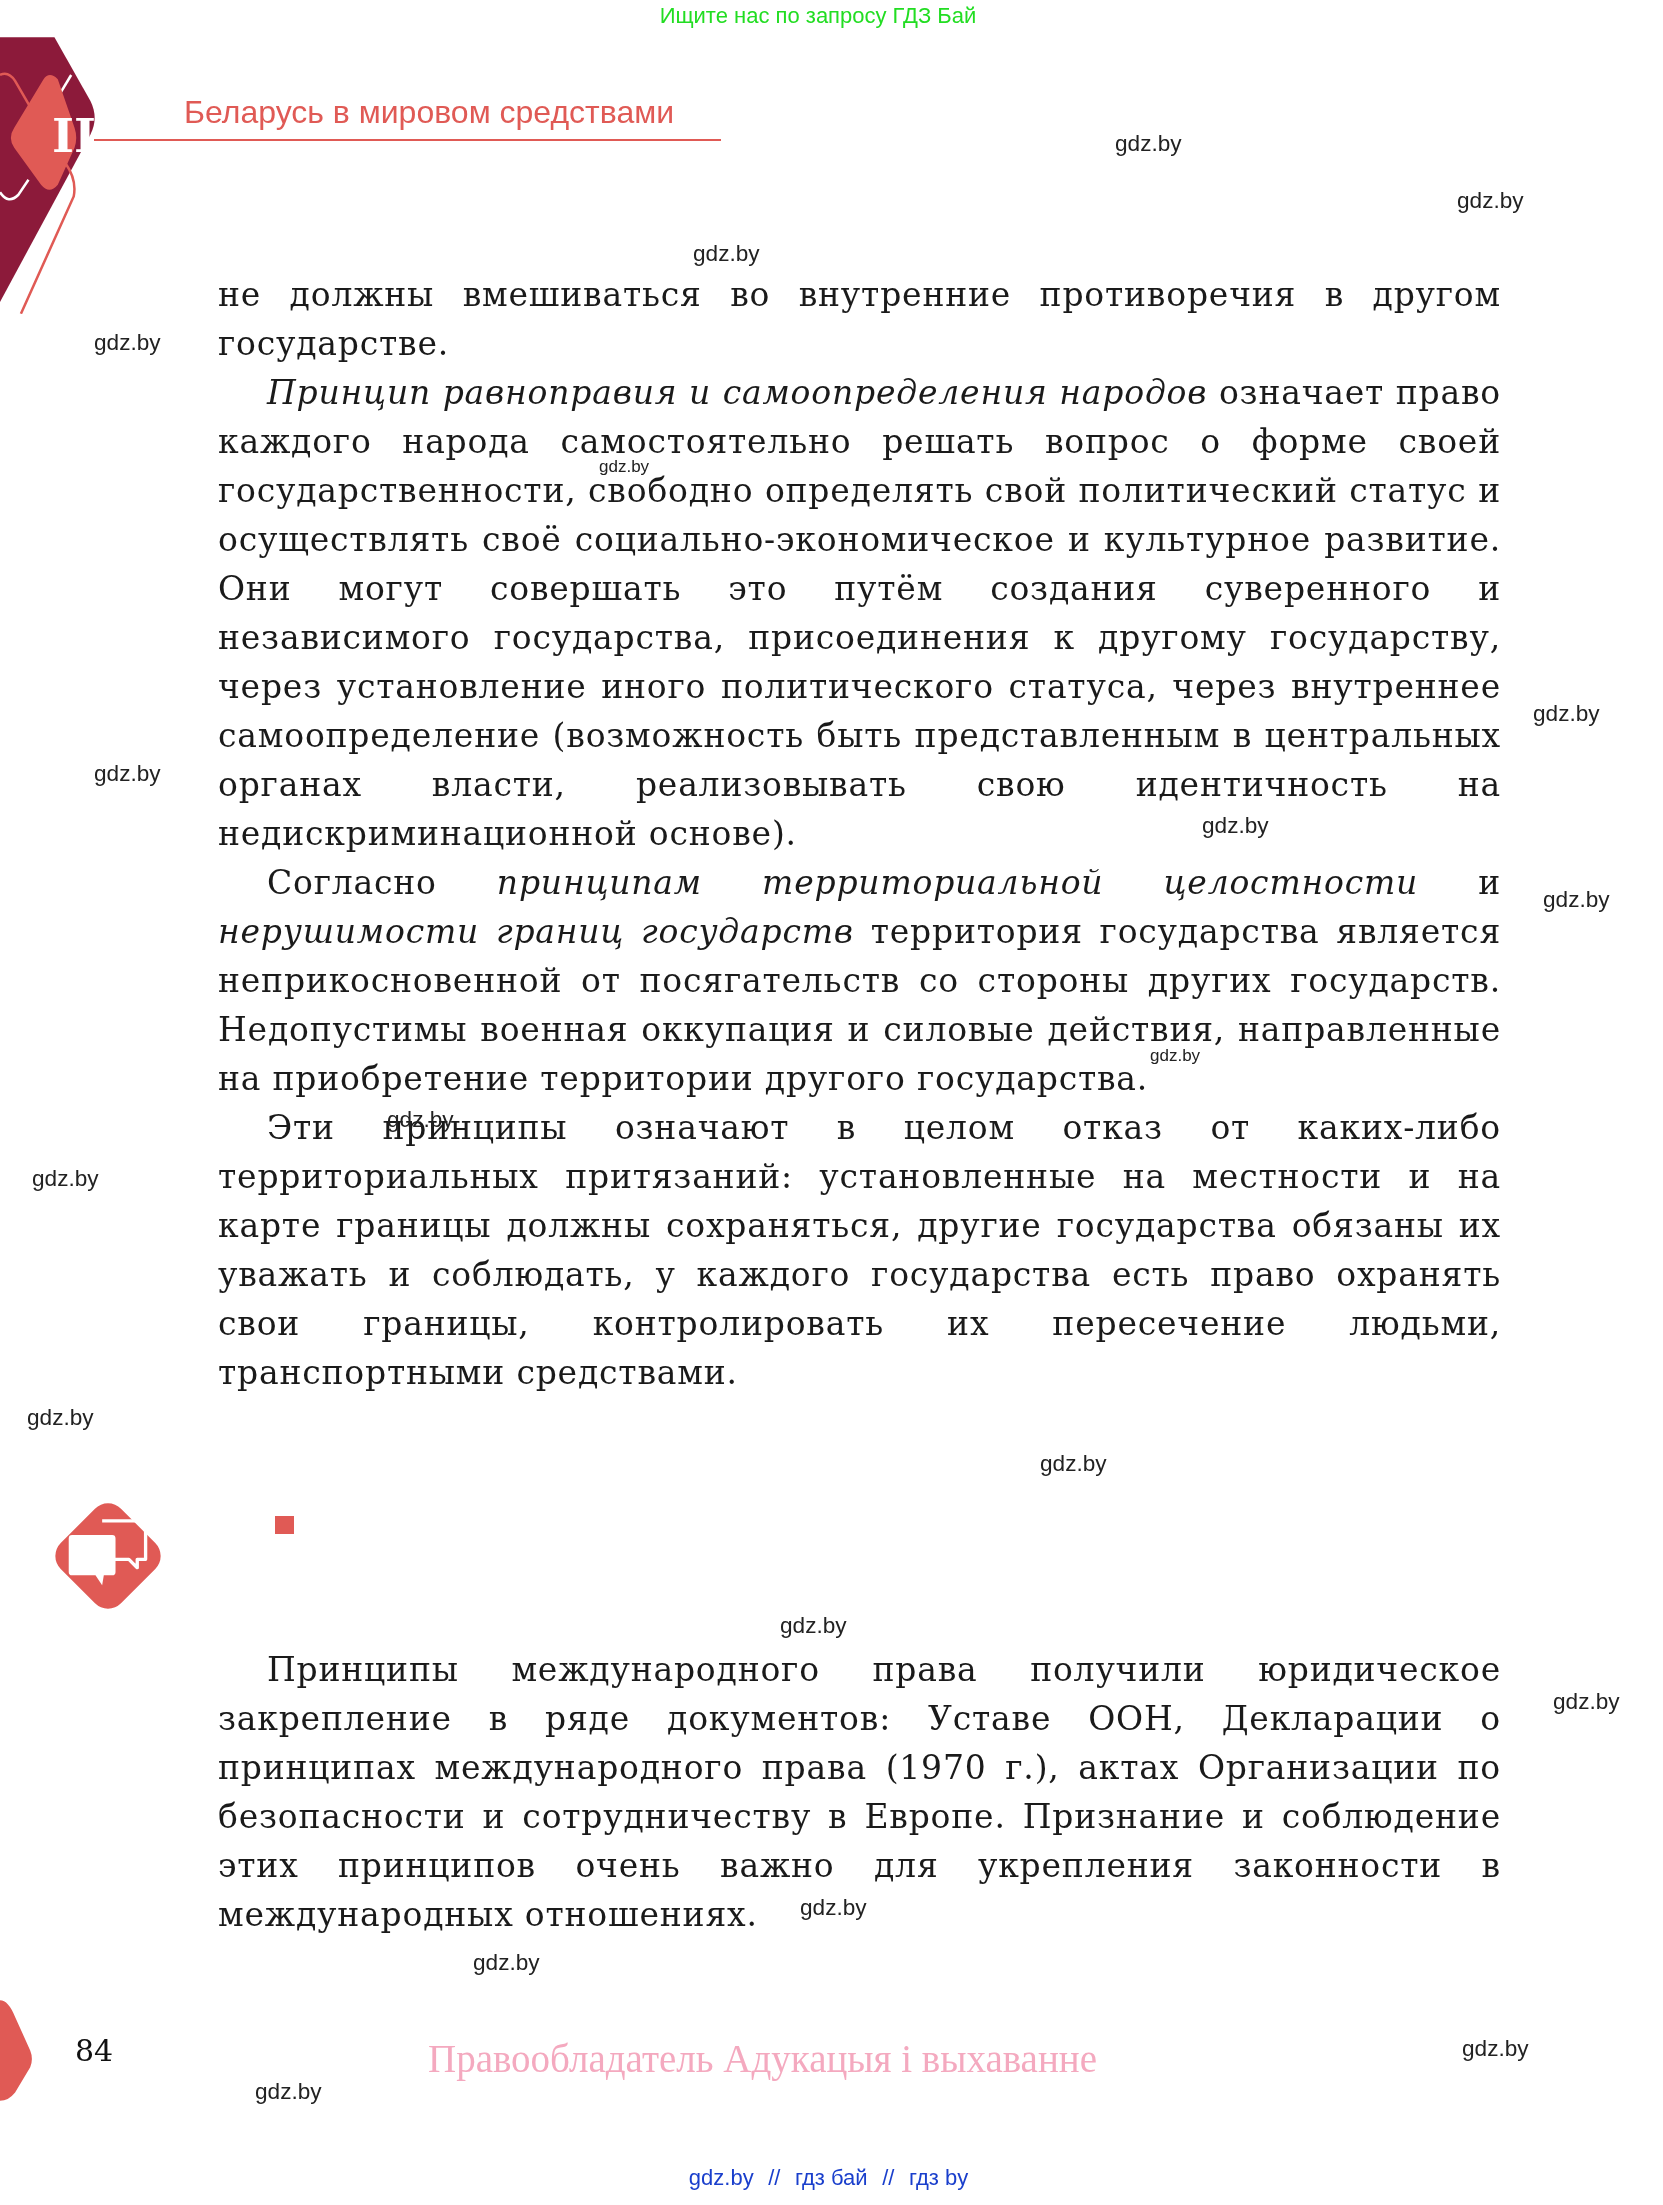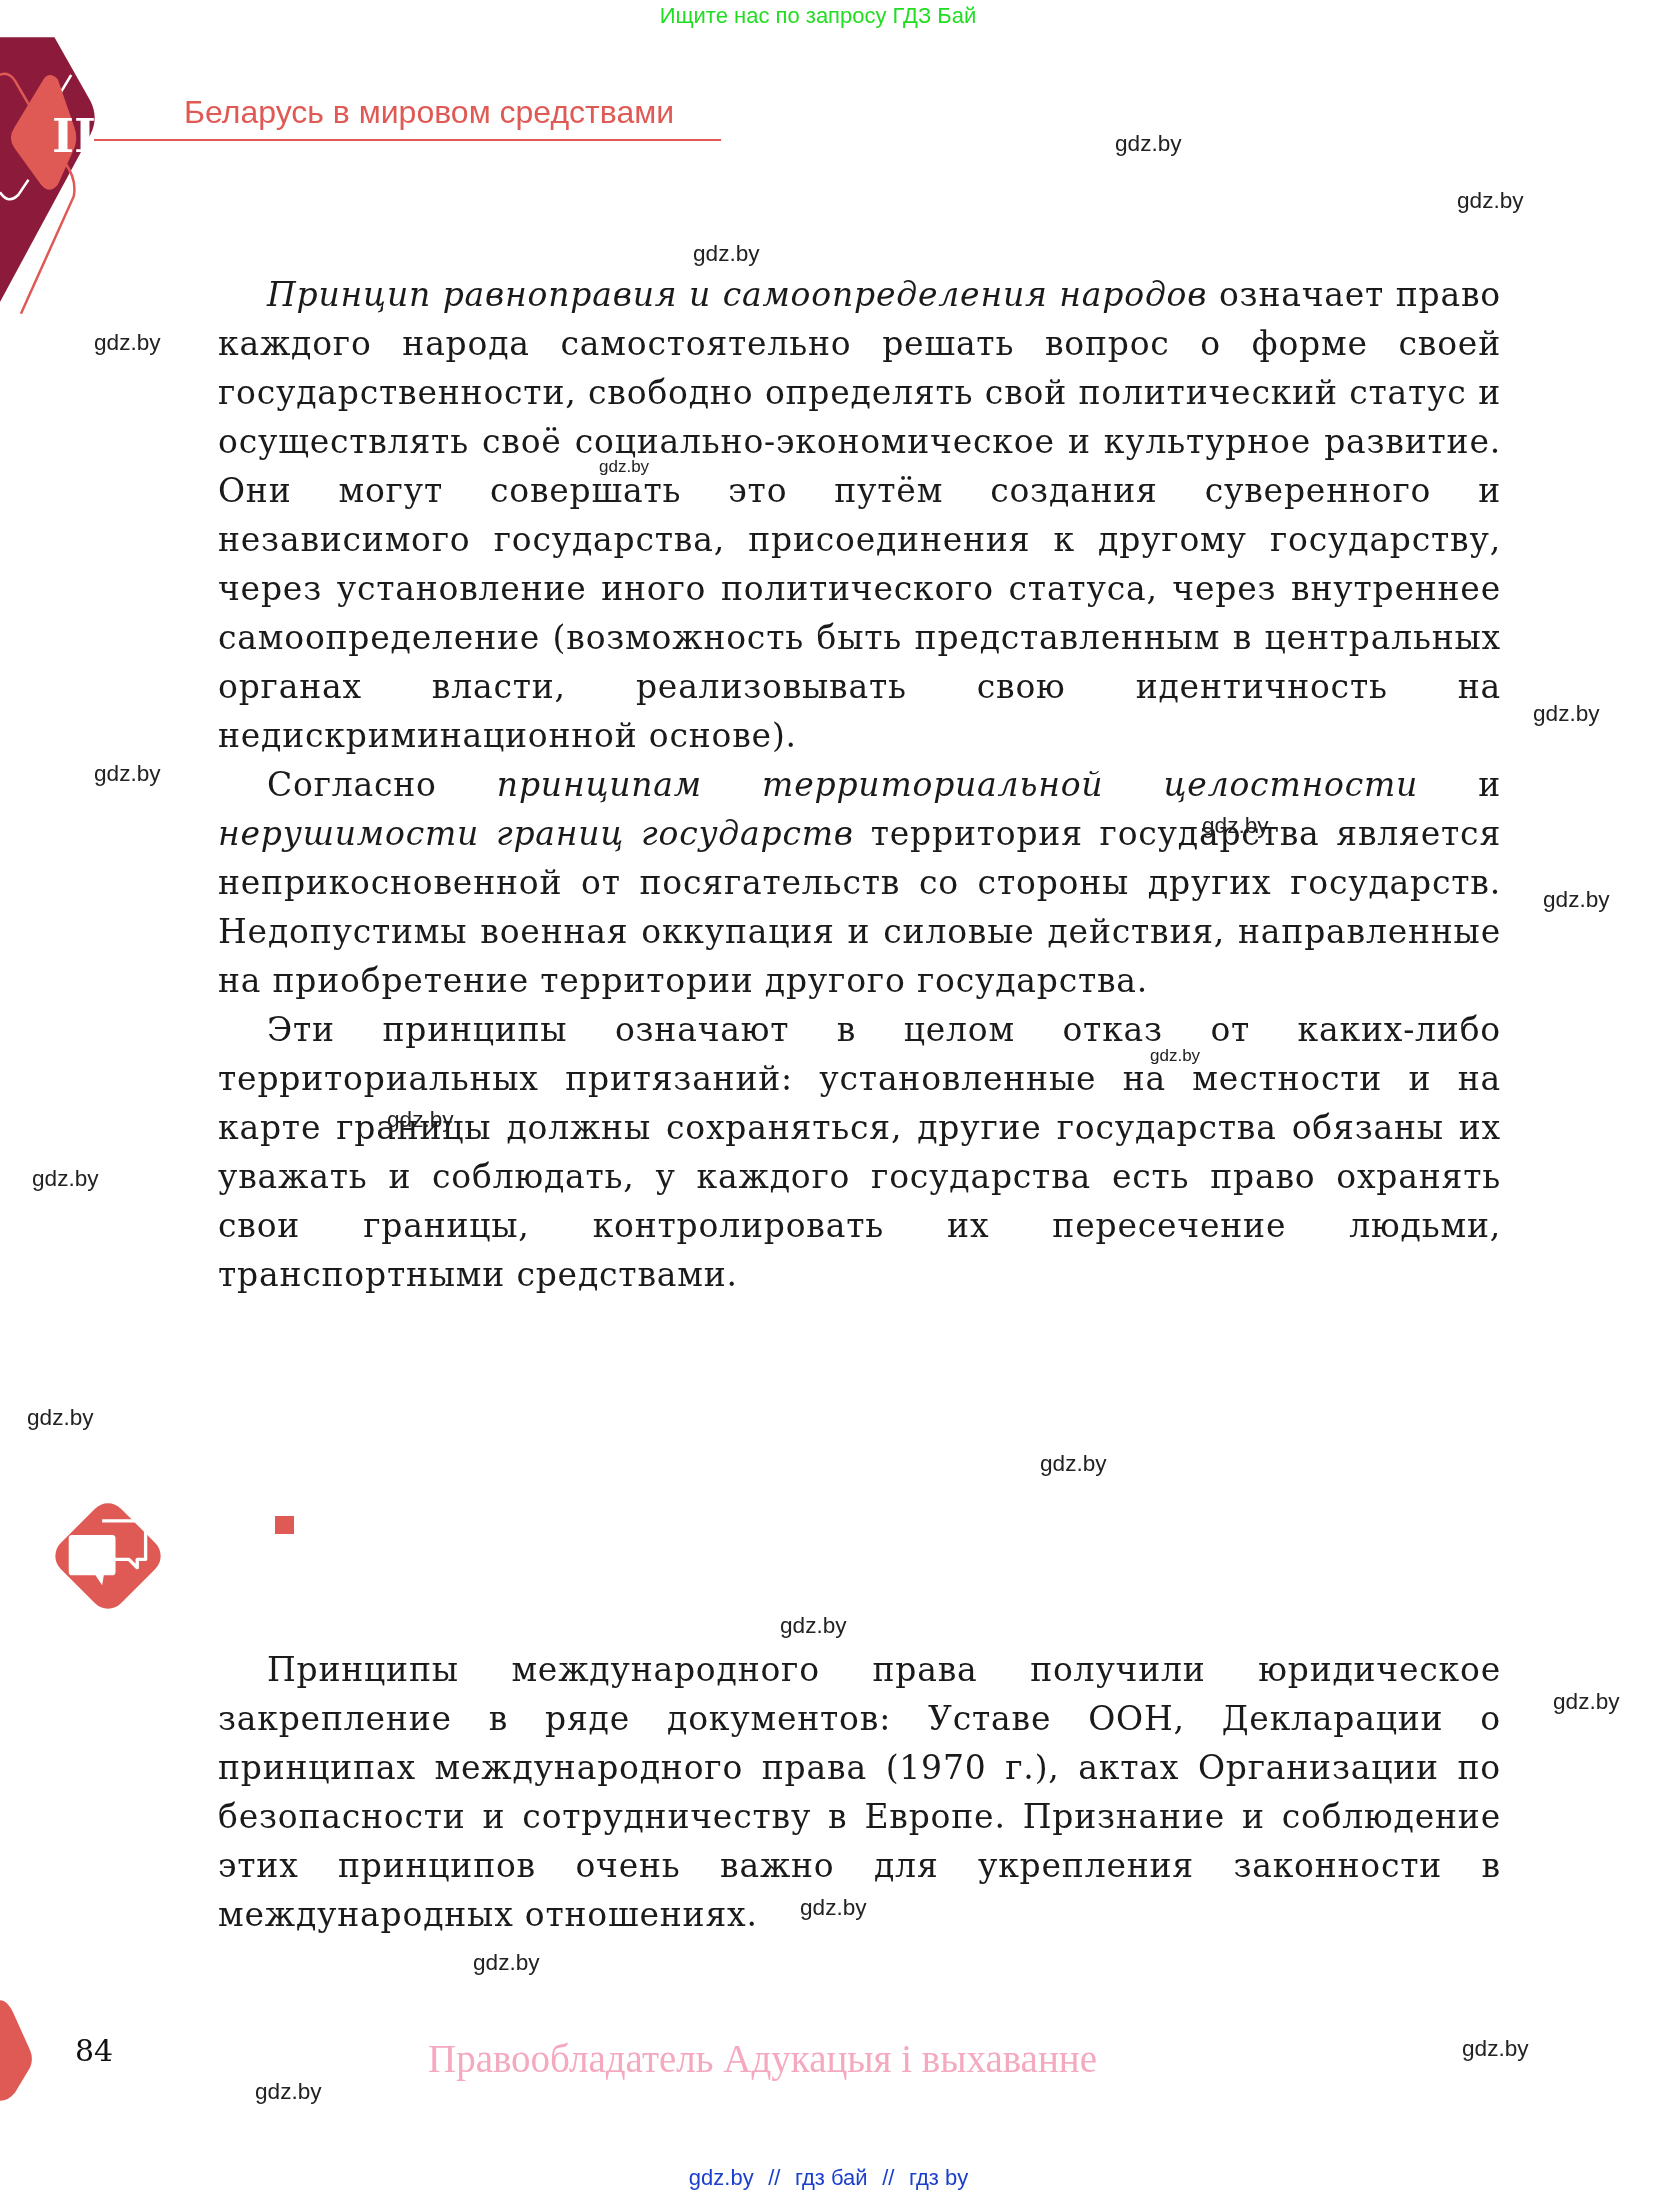--- a/index.html
+++ b/index.html
@@ -63,20 +63,23 @@
   <path d="M85 45 L70 70" stroke="#ffffff" stroke-width="3" fill="none"></path>
   <path d="M0 185 Q10 200 22 188 L34 170" stroke="#ffffff" stroke-width="3" fill="none"></path>
   <path d="M78 150 Q92 170 88 190 L25 330" stroke="#e05a55" stroke-width="3" fill="none"></path>
   <path d="M55 44 Q62 34 72 44 L92 102 Q96 114 92 126 L72 170 Q62 182 52 170 L20 126 Q12 114 20 102 Z" fill="#e05a55" transform="translate(-3,6)"></path>
 </svg>
 <div class="abs" style="left:52px; top:92px; font-family:'DejaVu Serif',serif; font-size:47px; color:#ffffff; font-weight:bold;margin-top:16px;">II</div>
 <div class="chapter-title">Беларусь в мировом средствами</div>
 <div class="chapter-rule" style="left:94px; top:139px; width:627px;"></div>
 
 <div class="text-block" style="top:270px;">
+  <p>
+    <span>не должны вмешиваться во внутренние противоречия в другом государстве.</span>
+  </p>
   <p class="indent">
     <em>Принцип равноправия и самоопределения народов</em><span> означает право каждого народа самостоятельно решать вопрос о форме своей государственности, свободно определять свой политический статус и осуществлять своё социально-экономическое и культурное развитие. Они могут совершать это путём создания суверенного и независимого государства, присоединения к другому государству, через установление иного политического статуса, через внутреннее самоопределение (возможность быть представленным в центральных органах власти, реализовывать свою идентичность на недискриминационной основе).</span>
   </p>
   <p class="indent">
     <span>Согласно </span><em>принципам территориальной целостности</em><span> и </span><em>нерушимости границ государств</em><span> территория государства является неприкосновенной от посягательств со стороны других государств. Недопустимы военная оккупация и силовые действия, направленные на приобретение территории другого государства.</span>
   </p>
   <p class="indent">
     <span>Эти принципы означают в целом отказ от каких-либо территориальных притязаний: установленные на местности и на карте границы должны сохраняться, другие государства обязаны их уважать и соблюдать, у каждого государства есть право охранять свои границы, контролировать их пересечение людьми, транспортными средствами.</span>
   </p>
 </div>

